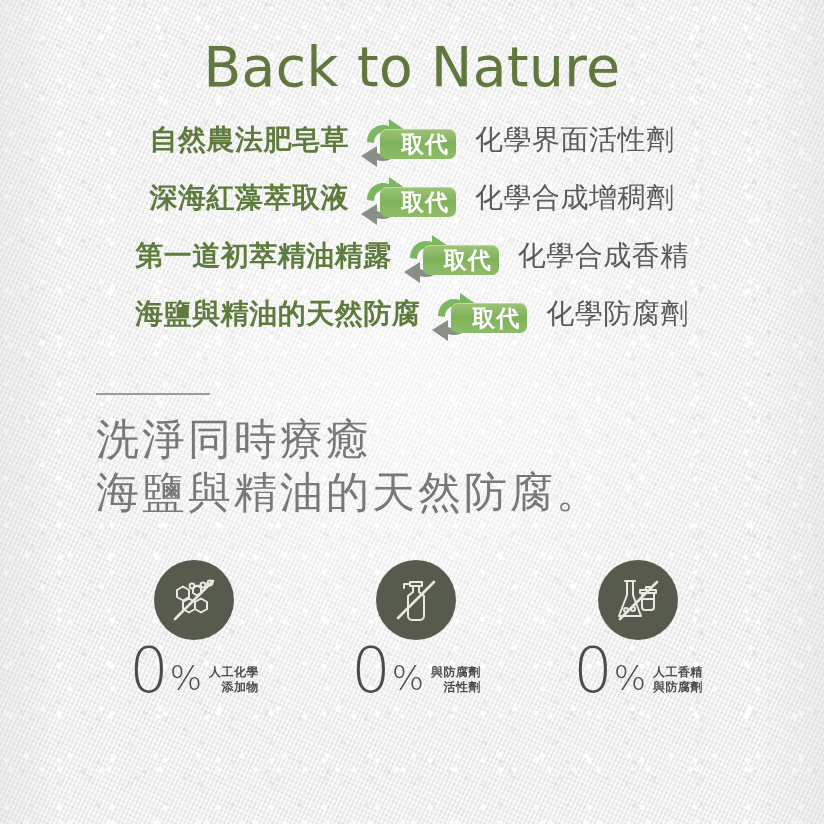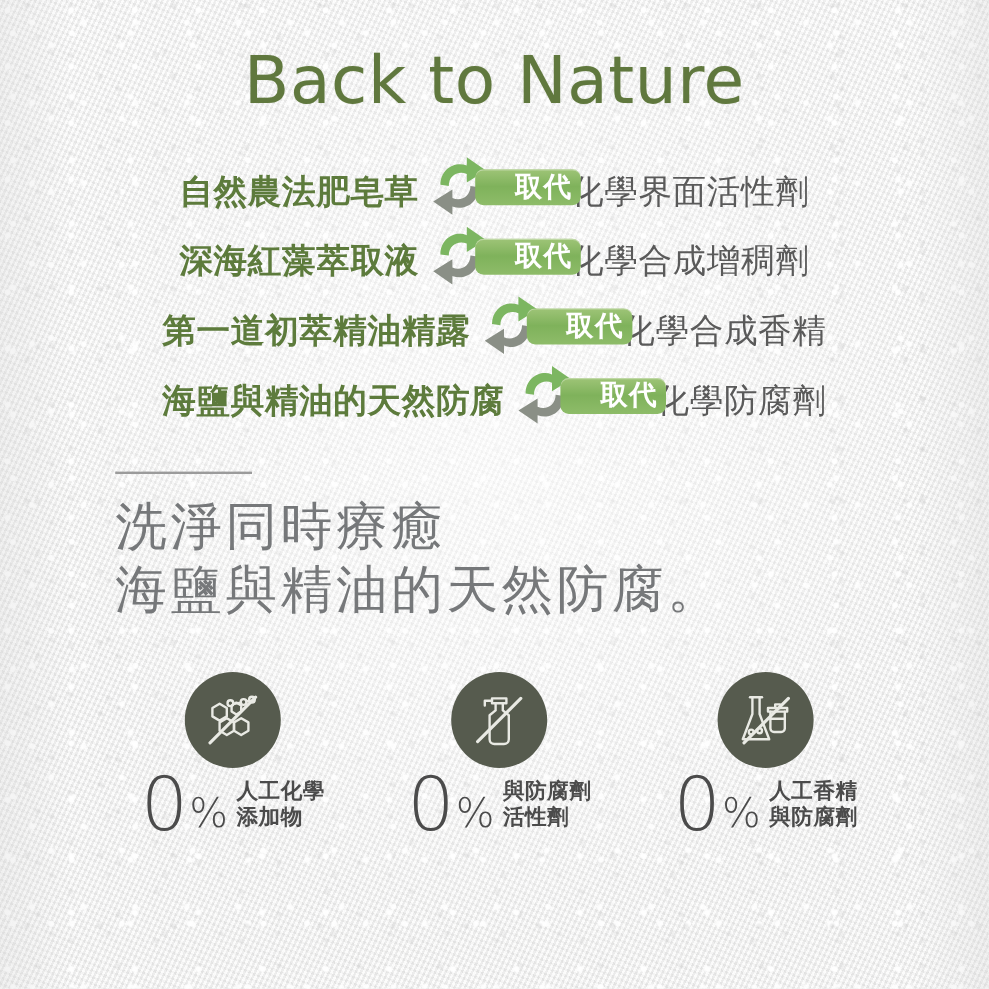--- a/index.html
+++ b/index.html
@@ -84,21 +84,21 @@
     font-family: "DejaVu Sans", "Liberation Sans", sans-serif;
     transform: translateY(-1px);
   }
 
   
   .rows {
     margin-top: 26px;
   }
   .swap-row {
     display: flex;
-    align-items: flex-end;
+    align-items: flex-start;
     justify-content: center;
     height: 58px;
     position: relative;
   }
   .nat {
     color: #5d7b3c;
     font-size: 28px;
     font-weight: bold;
     letter-spacing: 0.5px;
     white-space: nowrap;
@@ -116,23 +116,23 @@
 
   .swap-badge {
     position: relative;
     width: 112px;
     height: 46px;
     margin-left: 7px;
     flex: 0 0 auto;
   }
   .swap-pill {
     position: absolute;
-    left: 40px;
+    left: 24px;
     top: 8px;
-    width: 88px;
+    width: 76px;
     height: 30px;
     border-radius: 7px;
     background: linear-gradient(180deg, #9ec477 0%, #7fb25b 48%, #8ebc69 100%);
     box-shadow: inset 0 1px 0 rgba(255,255,255,0.35);
     display: flex;
     align-items: center;
     justify-content: flex-end;
     padding-right: 7px;
     box-sizing: border-box;
   }
@@ -211,26 +211,27 @@
     font-size: 34px;
     font-weight: 300;
     line-height: 1;
     margin-left: 1px;
     transform: translateY(-4px);
     font-family: "DejaVu Sans", "Liberation Sans", sans-serif;
   }
   .claim-label {
     margin-left: 7px;
     color: #4b4b4b;
-    font-size: 18px;
+    font-size: 12px;
     font-weight: bold;
     line-height: 1.22;
     letter-spacing: 0.4px;
     transform: translateY(-4px);
-    font-family: Liberation Mono, monospace;
+    font-family: Liberation Serif, serif;
+    text-align: right;
   }
   .claim-label div { white-space: nowrap; }
 </style>
 </head>
 <body>
 
 <div id="poster">
   <div class="layer">
 
     <div class="hero-title">Back to Nature</div>

